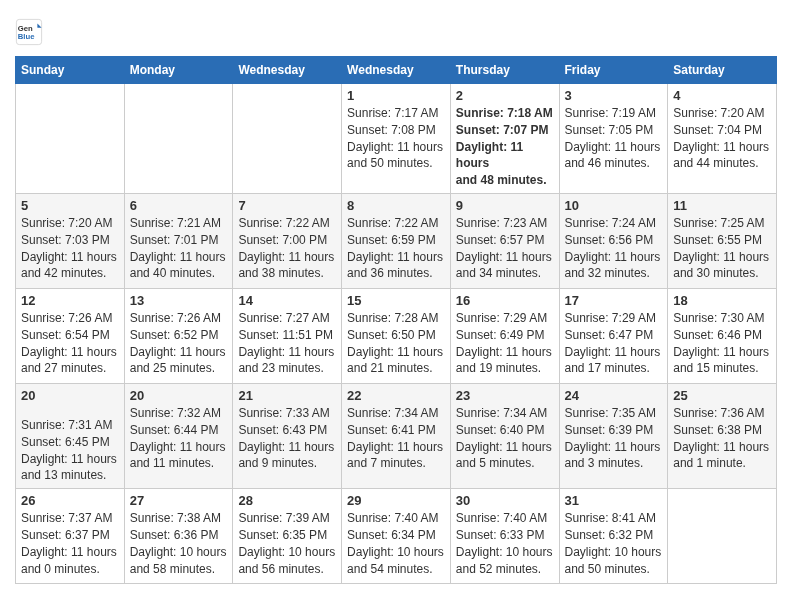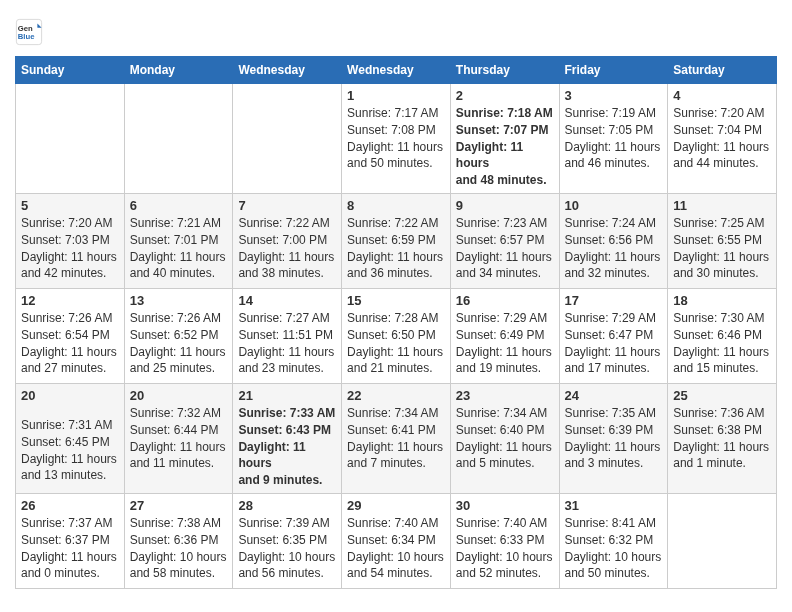--- a/index.html
+++ b/index.html
@@ -266,21 +266,21 @@
         </td>
         <td>
           <div class="day-num">20</div>
           <div class="day-info" style="white-space: pre-line;">Sunrise: 7:32 AM
 Sunset: 6:44 PM
 Daylight: 11 hours
 and 11 minutes.</div>
         </td>
         <td>
           <div class="day-num">21</div>
-          <div class="day-info" style="white-space: pre-line; font-weight: bold;">Sunrise: 7:33 AM
+          <div class="day-info" style="white-space: pre-line;">Sunrise: 7:33 AM
 Sunset: 6:43 PM
 Daylight: 11 hours
 and 9 minutes.</div>
         </td>
         <td>
           <div class="day-num">22</div>
           <div class="day-info" style="white-space: pre-line;">Sunrise: 7:34 AM
 Sunset: 6:41 PM
 Daylight: 11 hours
 and 7 minutes.</div>

